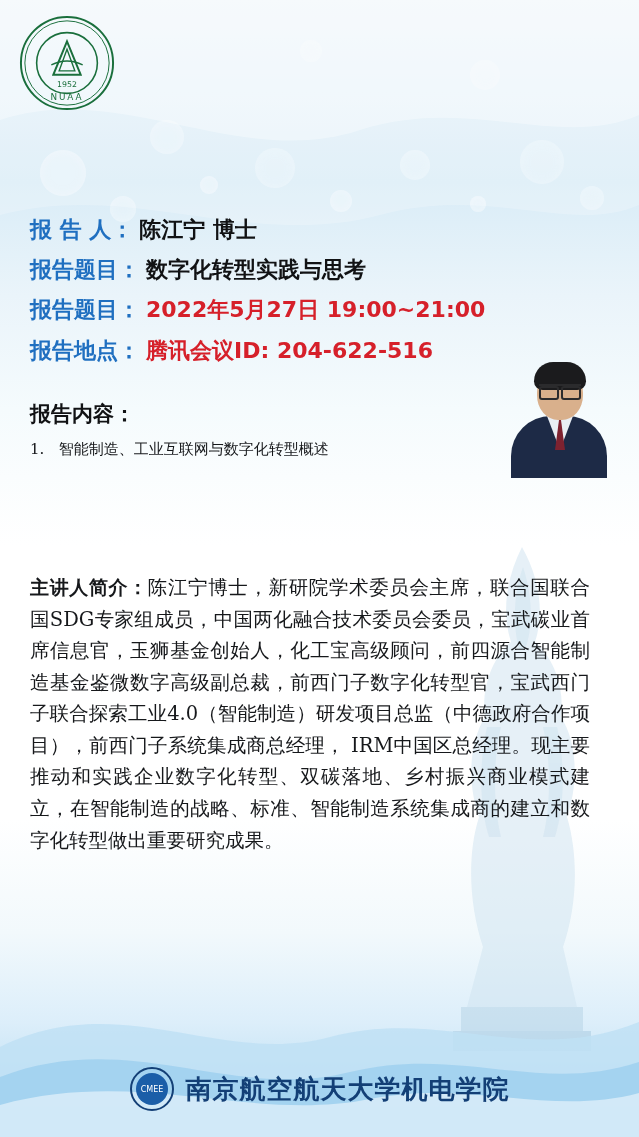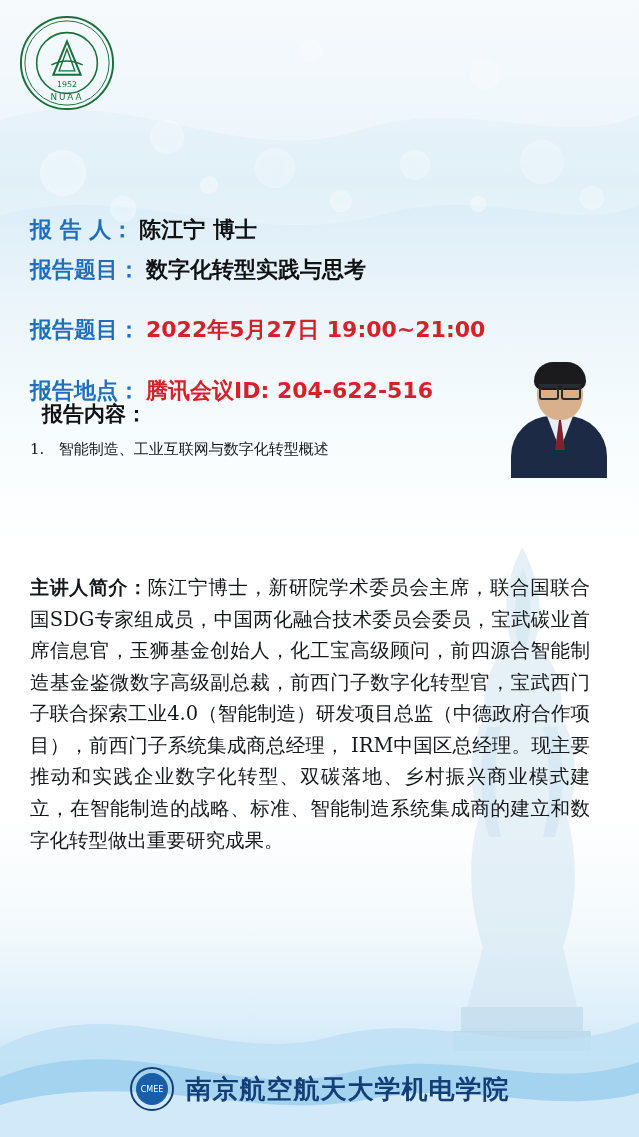--- a/index.html
+++ b/index.html
@@ -102,33 +102,31 @@
     white-space: nowrap;
   }
   .info-value {
     font-family: "DejaVu Sans", sans-serif;
     font-weight: bold;
     color: #111214;
     margin-left: 6px;
   }
   .info-value.red {
     color: #d6202a;
-    margin-top: 20px;
   }
 
   
   .content-head {
     position: absolute;
     left: 30px;
     top: 400px;
     font-family: "DejaVu Sans", sans-serif;
     font-size: 21px;
     font-weight: bold;
     color: #111214;
-    margin-left: 12px;
   }
   .content-list {
     position: absolute;
     left: 30px;
     top: 440px;
     width: 430px;
     margin: 0;
     padding: 0;
     list-style: none;
   }

